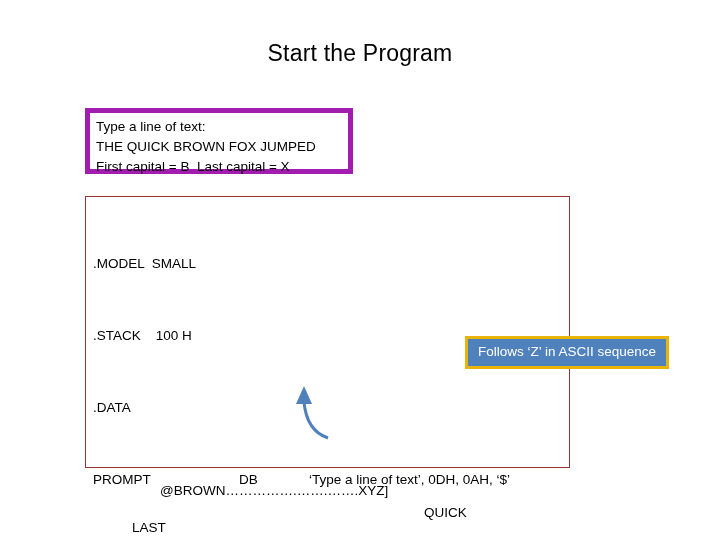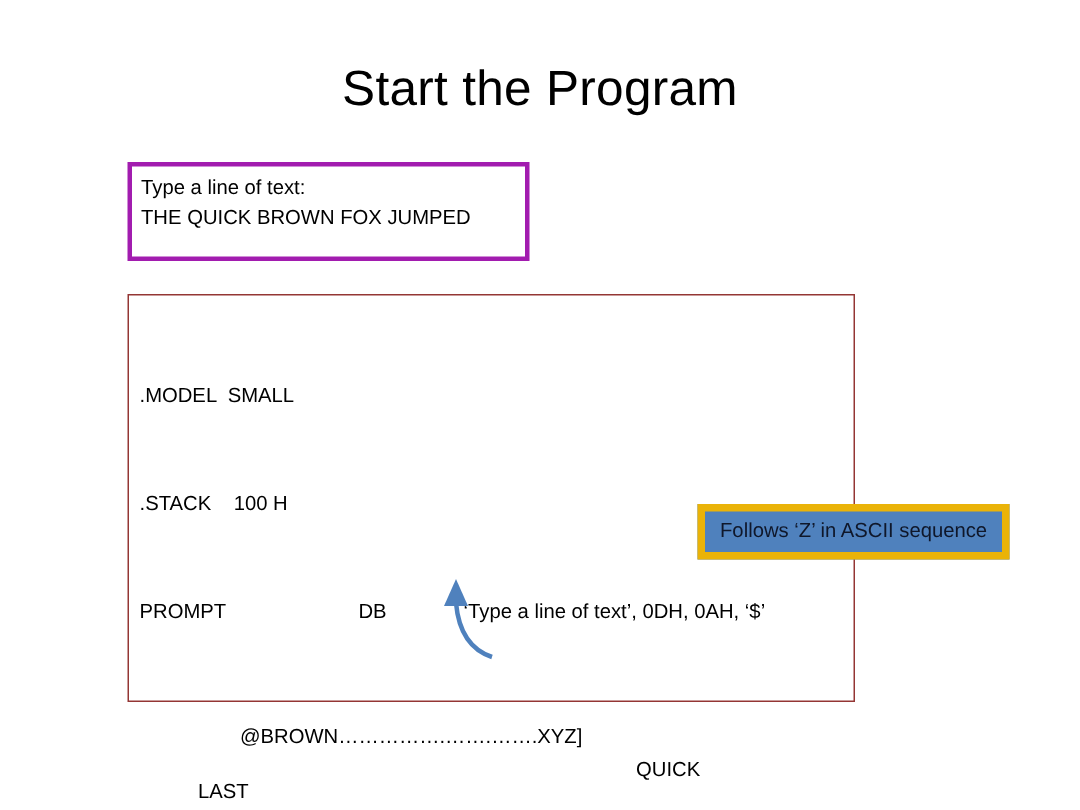--- a/index.html
+++ b/index.html
@@ -19,32 +19,32 @@
     position: relative;
     width: 720px;
     height: 540px;
   }
   .title {
     position: absolute;
     left: 0;
     top: 40px;
     width: 720px;
     text-align: center;
-    font-size: 33px;
+    font-size: 23px;
     font-weight: normal;
     letter-spacing: 0.2px;
     color: #000000;
   }
   .prompt-box {
     position: absolute;
     left: 85px;
     top: 108px;
     width: 268px;
     height: 66px;
-    border: 3px solid #a21caf;
+    border: 5px solid #a21caf;
     box-sizing: border-box;
     padding: 4px 0 0 6px;
   }
   .prompt-line {
     font-size: 13.5px;
     line-height: 20px;
     color: #000000;
     white-space: pre;
   }
   .code-box {
@@ -84,27 +84,27 @@
   }
   .col-val {
     position: absolute;
     left: 216px;
     top: 0;
     white-space: pre;
   }
   .callout {
     position: absolute;
     background: #4f81bd;
-    color: #0f172a;
+    color: #ffffff;
     font-size: 13.5px;
     line-height: 20px;
     padding: 3px 10px 4px 10px;
     box-sizing: border-box;
     white-space: nowrap;
-    border: 5px solid #eab308;
+    border: 3px solid #eab308;
   }
   #callout-follows {
     left: 465px;
     top: 336px;
   }
   #callout-precedes {
     left: 293px;
     top: 432px;
   }
   .arrow-svg {
@@ -145,32 +145,38 @@
 </head>
 <body>
 
 <div class="slide">
 
   <div class="title">Start the Program</div>
 
   <div class="prompt-box">
     <div class="prompt-line">Type a line of text:</div>
     <div class="prompt-line">THE QUICK BROWN FOX JUMPED</div>
+    <div class="prompt-line">First capital = B  Last capital = X</div>
   </div>
 
   <div class="code-box"></div>
 
   <div class="code-area">
     <div class="code-row">
       <span class="col-label">.MODEL  SMALL</span>
       <span class="col-db"></span>
       <span class="col-val"></span>
     </div>
     <div class="code-row">
       <span class="col-label">.STACK    100 H</span>
+      <span class="col-db"></span>
+      <span class="col-val"></span>
+    </div>
+    <div class="code-row">
+      <span class="col-label">.DATA</span>
       <span class="col-db"></span>
       <span class="col-val"></span>
     </div>
     <div class="code-row">
       <span class="col-label">PROMPT</span>
       <span class="col-db">DB</span>
       <span class="col-val">‘Type a line of text’, 0DH, 0AH, ‘$’</span>
     </div>
     
     

